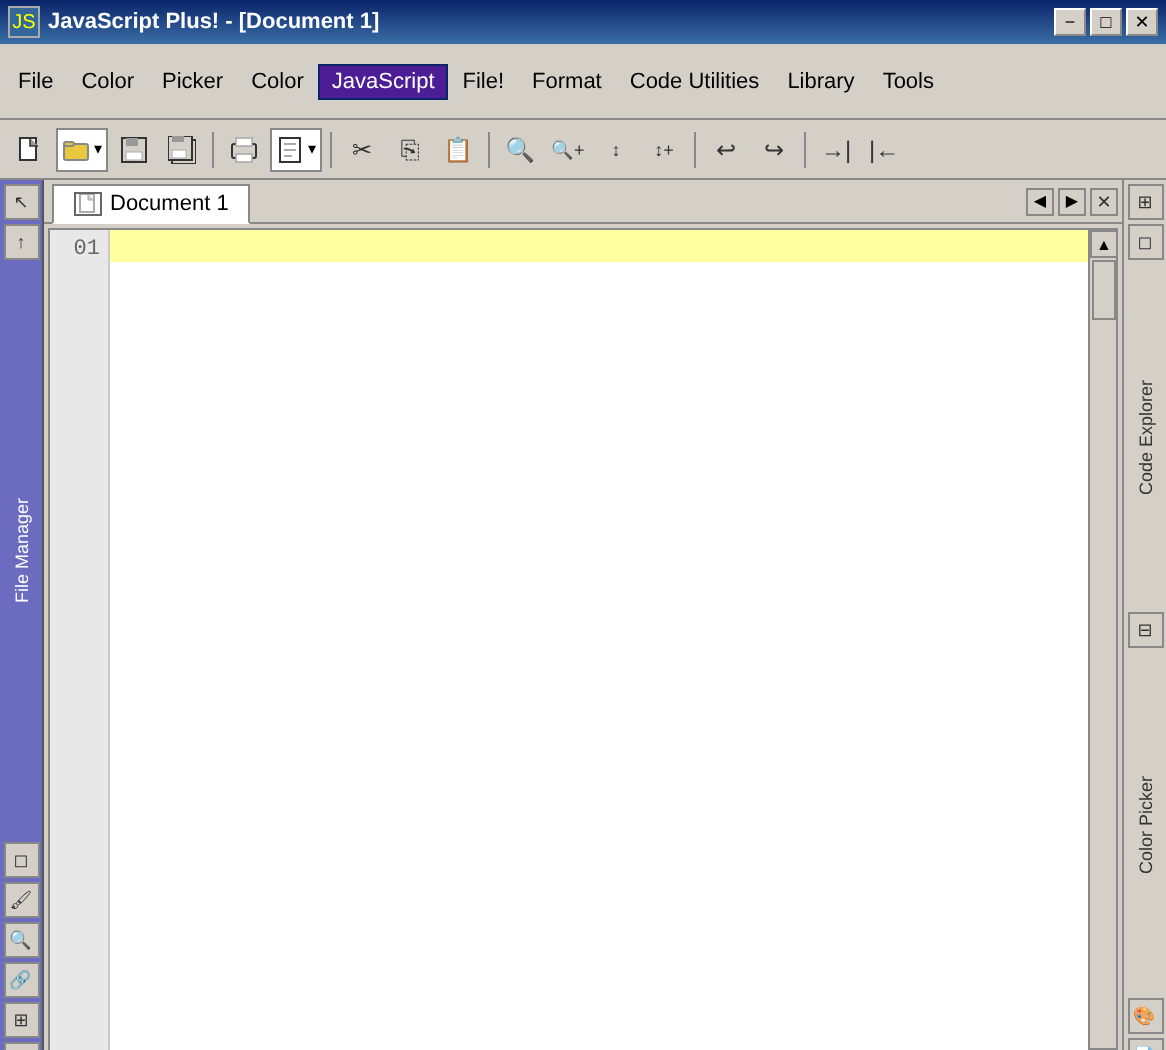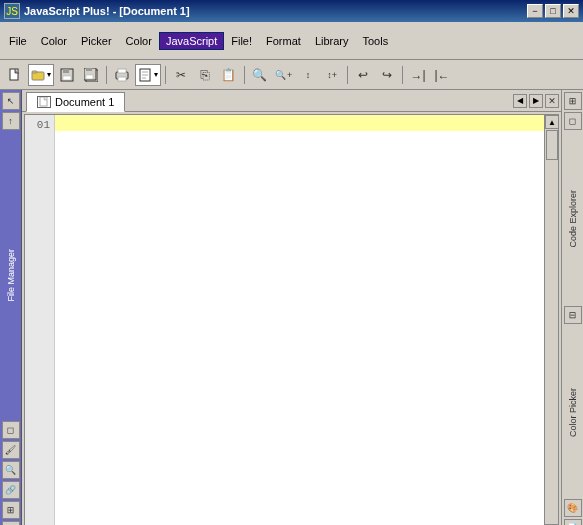--- a/index.html
+++ b/index.html
@@ -356,20 +356,21 @@
 </div>
 
 <div class="menu-bar">
   <span class="menu-item">File</span>
   <span class="menu-item">Color</span>
   <span class="menu-item">Picker</span>
   <span class="menu-item">Color</span>
   <span class="menu-item active">JavaScript</span>
   <span class="menu-item">File!</span>
   <span class="menu-item">Format</span>
+  <span class="menu-item">Code Utilities</span>
   <span class="menu-item">Library</span>
   <span class="menu-item">Tools</span>
 </div>
 
 <div class="toolbar">
 
   <div class="tb-btn" title="New">
     <svg width="14" height="14" viewBox="0 0 14 14">
         <rect x="2" y="1" width="8" height="11" fill="white" stroke="#333" stroke-width="1"></rect>
         <polyline points="7,1 7,5 11,5" fill="#999" stroke="#333" stroke-width="0.8"></polyline>

